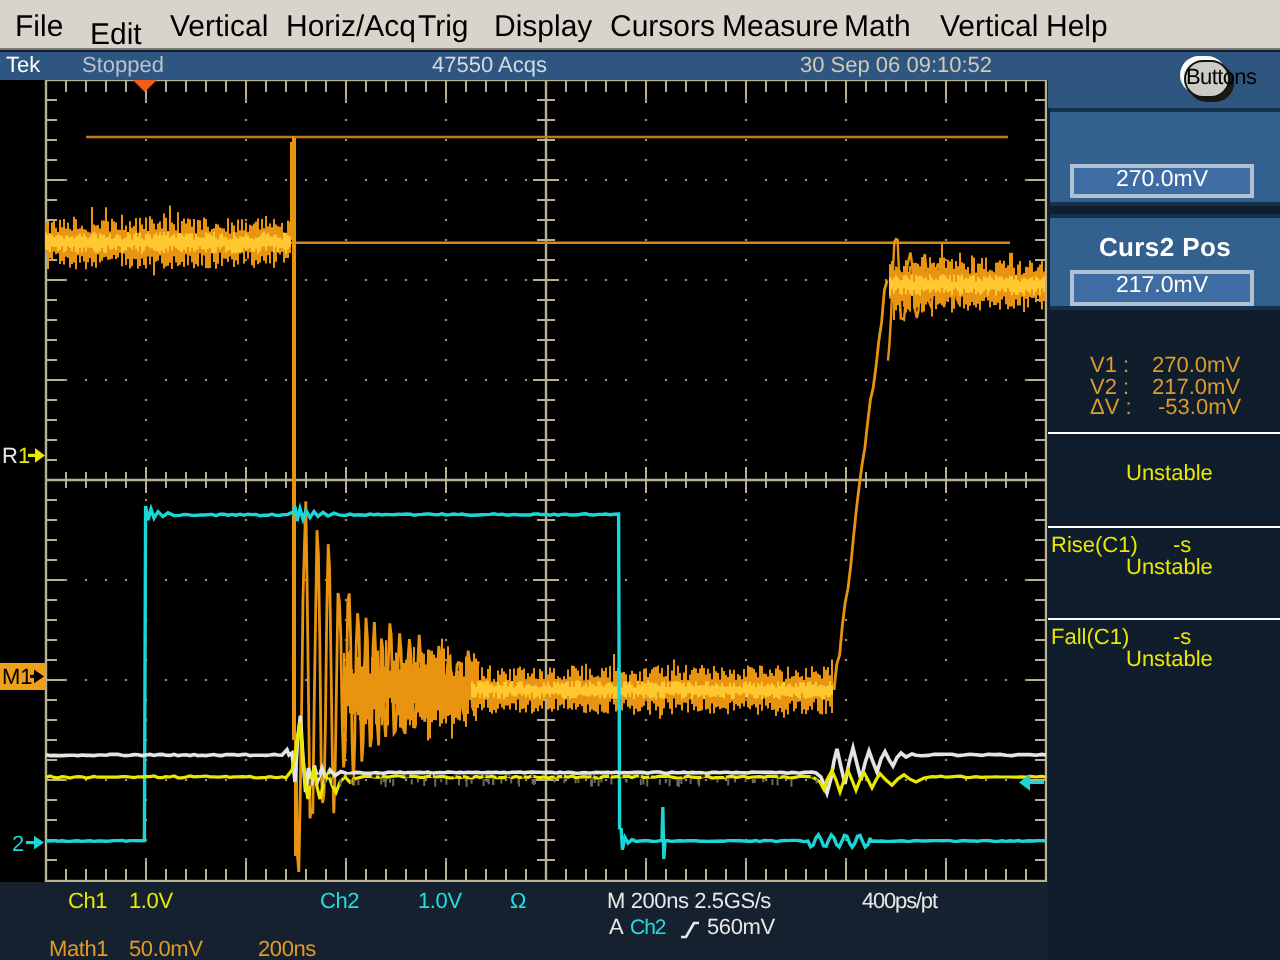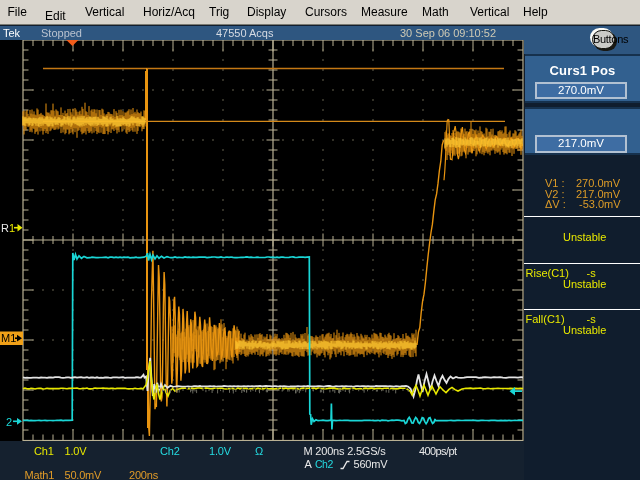--- a/index.html
+++ b/index.html
@@ -1,15 +1,15 @@
 <!DOCTYPE html>
 <html><head><meta charset="utf-8"><style>
 *{margin:0;padding:0;box-sizing:border-box}
 body{width:640px;height:480px;overflow:hidden;position:relative;background:#111e2e;font-family:"Liberation Sans",sans-serif}
-.menubar{position:absolute;left:0;top:0;width:640px;height:25px;background:#d8d4cc;border-bottom:1px solid #7a7a72;font-size:12px;color:#000}
+.menubar{position:absolute;left:0;top:0;width:640px;height:25px;background:#d8d4cc;border-bottom:1px solid #7a7a72;font-size:15px;color:#000}
 .statusbar{position:absolute;left:0;top:26px;width:640px;height:14px;background:#2e5680;font-size:11px;color:#fff}
 .statusbar span{position:absolute;top:1px}
 .sb{position:absolute;left:524px;top:40px;width:116px;height:440px;background:#101d2d}
 .panel{position:absolute;left:1px;width:115px;background:#32608f;border-top:2px solid #16314d;border-bottom:2px solid #16314d}
 .ptitle{text-align:center;color:#fff;font-weight:bold;font-size:13px;letter-spacing:0.2px;margin-top:7px}
 .pbox{position:absolute;left:10px;width:92px;height:17px;background:#3e6da3;border:2px solid #b2c1d2;color:#fff;font-size:11.5px;text-align:center;line-height:13.5px}
 .meas{position:absolute;left:0;width:116px;color:#e8e800;font-size:11px}
 .sep{position:absolute;left:0;width:116px;height:1px;background:#fff}
 .vv{position:absolute;color:#dd9c28;font-size:11px;width:116px}
 .ro{position:absolute;font-size:11px;letter-spacing:-0.2px}
@@ -65,24 +65,24 @@
 <text x="6" y="385.5" font-size="11" fill="#1ad6d6" font-family="Liberation Sans,sans-serif">2</text>
 <path d="M13 381.3H17.5" stroke="#1ad6d6" stroke-width="1.6"></path>
 <polygon points="17,377.9 17,384.7 22,381.3" fill="#1ad6d6"></polygon>
 <path d="M513 351.2H522" stroke="#1ad6d6" stroke-width="1.6"></path>
 <polygon points="509.5,351.2 515,347 515,355.4" fill="#1ad6d6"></polygon>
 
 </svg>
 <div class="sb">
 <div style="position:absolute;left:0;top:0;width:116px;height:14px;background:#2e5680"></div>
 <div class="panel" style="top:14px;height:49px">
- <div class="ptitle">Curs1 Pos</div>
  <div class="pbox" style="top:25.5px">270.0mV</div>
 </div>
 <div class="panel" style="top:66.5px;height:48.5px">
+ <div class="ptitle">Curs2 Pos</div>
  <div class="pbox" style="top:26.5px;height:18px">217.0mV</div>
 </div>
 <div class="vv" style="top:137px;left:21px">V1 :</div>
     <div class="vv" style="top:137px;left:52px">270.0mV</div>
 <div class="vv" style="top:147.5px;left:21px">V2 :</div>
     <div class="vv" style="top:147.5px;left:52px">217.0mV</div>
 <div class="vv" style="top:158px;left:21px">ΔV :</div>
     <div class="vv" style="top:158px;left:55px">-53.0mV</div>
 <div class="sep" style="top:176px"></div>
 <div class="meas" style="top:191px;left:39px">Unstable</div>
@@ -94,21 +94,21 @@
 <div class="meas" style="top:284px;left:39px">Unstable</div>
 </div>
 <div style="position:absolute;left:592px;top:29.5px;width:23px;height:19px;background:#cbcbc7;border:1px solid #15150f;border-radius:9.5px;box-shadow:-2px -2px 0 #fbfbf7,2px 2px 0 #191914;font-size:11px;color:#000;text-align:right;line-height:17px;letter-spacing:-0.3px">Buttons</div>
 <div style="position:absolute;left:0;top:441px;width:524px;height:39px;background:#15212f">
 <span class="ro" style="left:34px;top:4px;color:#e8e800">Ch1</span>
 <span class="ro" style="left:64.5px;top:4px;color:#e8e800">1.0V</span>
 <span class="ro" style="left:160px;top:4px;color:#25dce2">Ch2</span>
 <span class="ro" style="left:209px;top:4px;color:#25dce2">1.0V</span>
 <span class="ro" style="left:255px;top:4px;color:#25dce2">Ω</span>
 <span class="ro" style="left:303.5px;top:4px;color:#e8e8e8">M 200ns 2.5GS/s</span>
-<span class="ro" style="left:419px;top:4px;color:#e8e8e8;letter-spacing:-0.6px">400ps/pt</span>
+<span class="ro" style="left:431px;top:4px;color:#e8e8e8;letter-spacing:-0.6px">400ps/pt</span>
 <span class="ro" style="left:304.5px;top:16.5px;color:#e8e8e8">A</span>
 <span class="ro" style="left:315px;top:17px;color:#25dce2;font-size:10.5px;letter-spacing:-0.5px">Ch2</span>
 <svg width="12" height="10" style="position:absolute;left:339px;top:18.5px">
       <path d="M1.5 8.5L4 8.5L8 1.5L10.5 1.5" stroke="#e8e8e8" stroke-width="1.3" fill="none"></path>
     </svg>
 <span class="ro" style="left:353.5px;top:16.5px;color:#e8e8e8">560mV</span>
 <span class="ro" style="left:24.5px;top:27.5px;color:#e09b28">Math1</span>
 <span class="ro" style="left:64.5px;top:27.5px;color:#e09b28">50.0mV</span>
 <span class="ro" style="left:129px;top:27.5px;color:#e09b28">200ns</span>
 </div>

